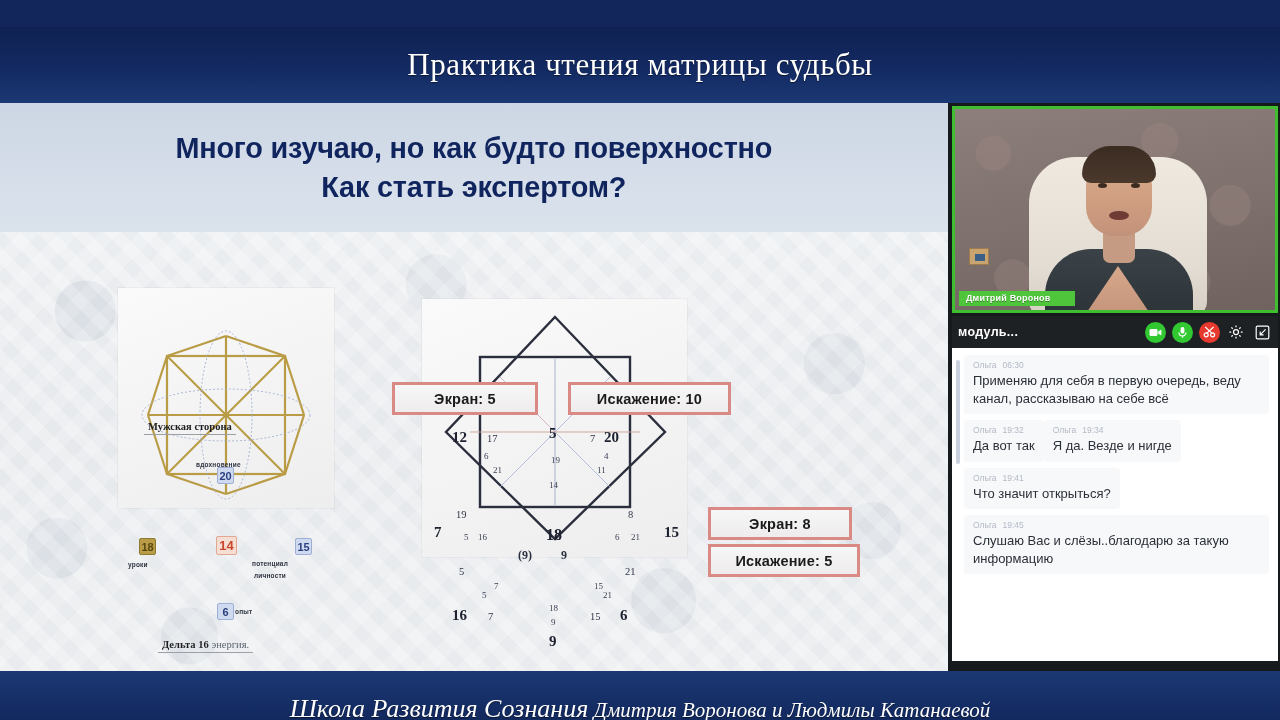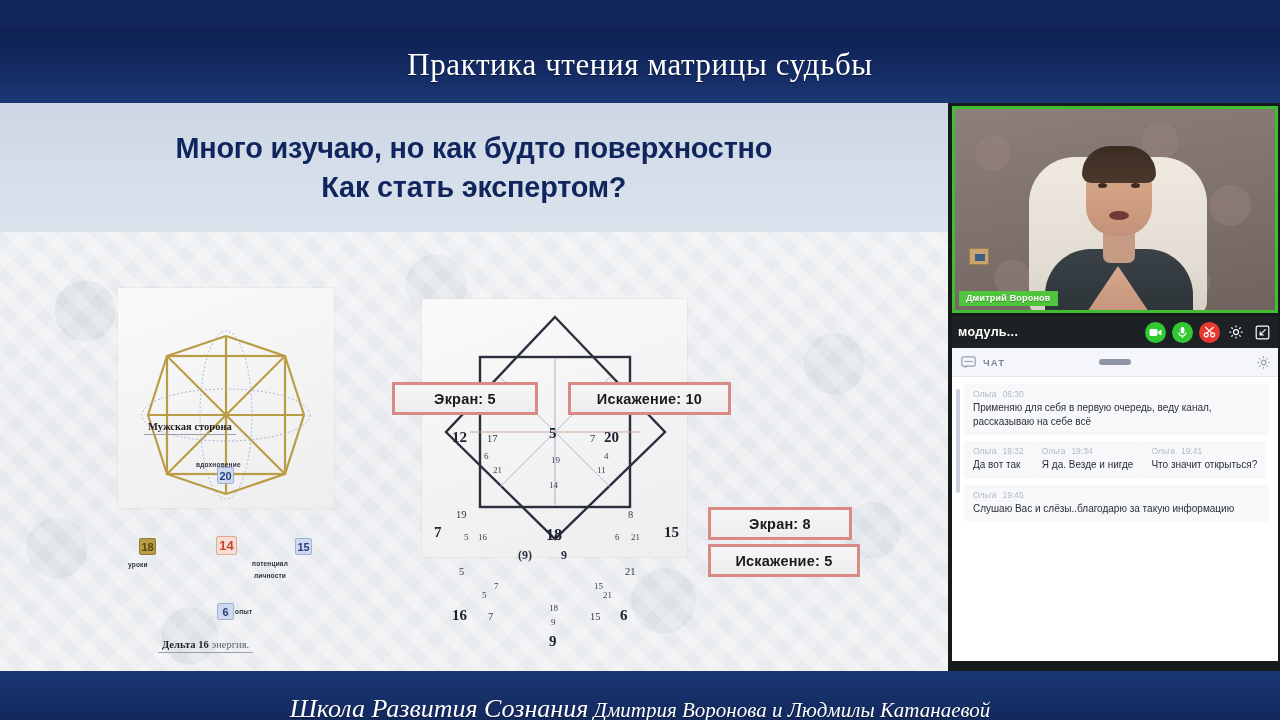--- a/index.html
+++ b/index.html
@@ -193,21 +193,21 @@
   }
   .vid-socket {
     position:absolute; left:14px; top:139px; width:20px; height:17px;
     background:#caa46f; border:1px solid #9d7d4f;
   }
   .vid-socket i { position:absolute; left:5px; top:5px; width:10px; height:7px; background:#3b5f86; display:block; }
   .vid-name {
     position:absolute; left:4px; bottom:4px;
     background:#4ec53a; color:#ffffff;
     font-size: 9px; font-weight: bold;
-    padding: 2px 7px 3px 7px;
+    padding: 2px 24px 3px 7px;
     letter-spacing:.2px; white-space:nowrap;
     text-shadow: 0 1px 0 rgba(0,0,0,.35);
   }
 
   
   .ctrlbar {
     position: absolute; left: 4px; top: 213px; width: 326px; height: 32px;
     background: #1d2124;
     display: flex; align-items: center; padding: 0 6px;
   }
@@ -255,21 +255,21 @@
     position:absolute; left:2px; top:6px; width:4px; height:104px;
     background:#c9d0de; border-radius:2px;
   }
   .msg {
     background:#f7f8fa; border-radius:4px;
     padding:5px 9px 7px 9px; margin-bottom:6px;
     display:inline-block; max-width:100%;
   }
   .msg-meta { font-size:8.5px; color:#b3b9c6; margin-bottom:2px; white-space:nowrap; }
   .msg-meta .tm { margin-left:6px; }
-  .msg-text { font-size:10px; color:#2b2f38; line-height:1.35; }
+  .msg-text { font-size:13px; color:#2b2f38; line-height:1.35; }
   .msg.w-full { display:block; }
 
   
   .footer {
     position:absolute; left:0; top:644px; width:1280px; height:76px;
     background: linear-gradient(180deg,#1b3874 0%, #142c63 50%, #0f2152 100%);
     display:flex; align-items:center; justify-content:center;font-style:italic;
   }
   .footer-text {
     color:#ffffff; font-family:"Liberation Serif", serif; white-space:nowrap;
@@ -470,37 +470,20 @@
         <div class="cbtn plain">
           <svg width="15" height="15" viewBox="0 0 15 15">
             <rect x="1.2" y="1.2" width="12.6" height="12.6" rx="1.4" fill="none" stroke="#ffffff" stroke-width="1.2"></rect>
             <path d="M10.6 4.4 L5.2 9.8 M5.2 6.5 V9.9 H8.6" fill="none" stroke="#ffffff" stroke-width="1.2"></path>
           </svg>
         </div>
       </div>
     </div>
 
     <div class="chat">
-      <div class="chat-head">
-        <svg width="15" height="13" viewBox="0 0 15 13">
-          <rect x="0.8" y="0.8" width="13.4" height="9.4" rx="1.6" fill="none" stroke="#98a0b1" stroke-width="1.25"></rect>
-          <path d="M3.6 10.2 L3.6 12.4 L6.2 10.2 Z" fill="#98a0b1"></path>
-          <line x1="3.4" y1="5.5" x2="11.6" y2="5.5" stroke="#98a0b1" stroke-width="1.15"></line>
-        </svg>
-        <span class="chat-head-label">ЧАТ</span>
-        <span class="drag-pill"></span>
-        <span class="chat-head-gear">
-          <svg width="15" height="15" viewBox="0 0 16 16">
-            <g fill="none" stroke="#9aa2b2" stroke-width="1.2">
-              <circle cx="8" cy="8" r="2.5"></circle>
-              <path d="M8 1.4v1.8M8 12.8v1.8M1.4 8h1.8M12.8 8h1.8M3.4 3.4l1.3 1.3M11.3 11.3l1.3 1.3M12.6 3.4l-1.3 1.3M4.7 11.3l-1.3 1.3"></path>
-            </g>
-          </svg>
-        </span>
-      </div>
 
       <div class="chat-body">
         <div class="scroll-track">
           <div class="scroll-thumb"></div>
         </div>
         <div id="chat-msgs"><div class="msg w-full">
               <div class="msg-meta"><span>Ольга</span><span class="tm">06:30</span></div>
               <div class="msg-text">Применяю для себя в первую очередь, веду канал, рассказываю на себе всё</div>
             </div><div class="msg"><div class="msg-meta"><span>Ольга</span><span class="tm">19:32</span></div><div class="msg-text">Да вот так</div></div><div class="msg"><div class="msg-meta"><span>Ольга</span><span class="tm">19:34</span></div><div class="msg-text">Я да. Везде и нигде</div></div><div class="msg"><div class="msg-meta"><span>Ольга</span><span class="tm">19:41</span></div><div class="msg-text">Что значит открыться?</div></div><div class="msg w-full">
               <div class="msg-meta"><span>Ольга</span><span class="tm">19:45</span></div>

